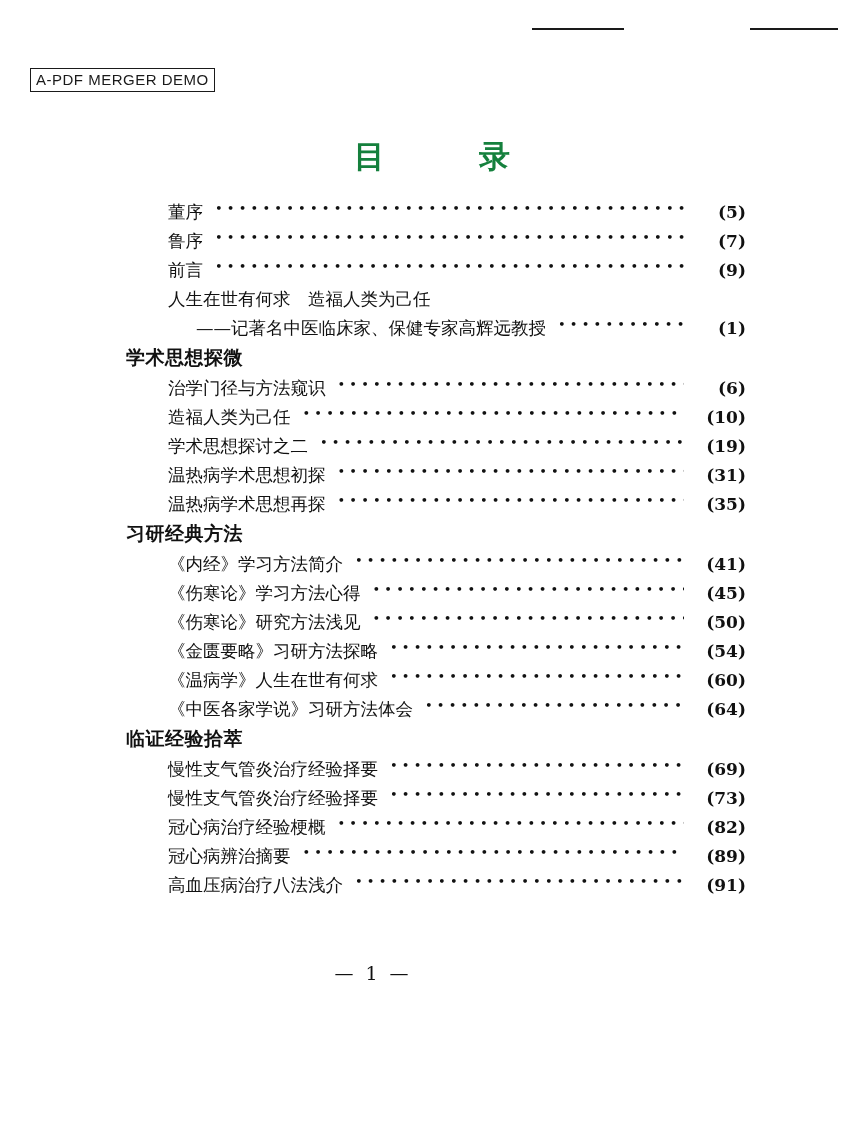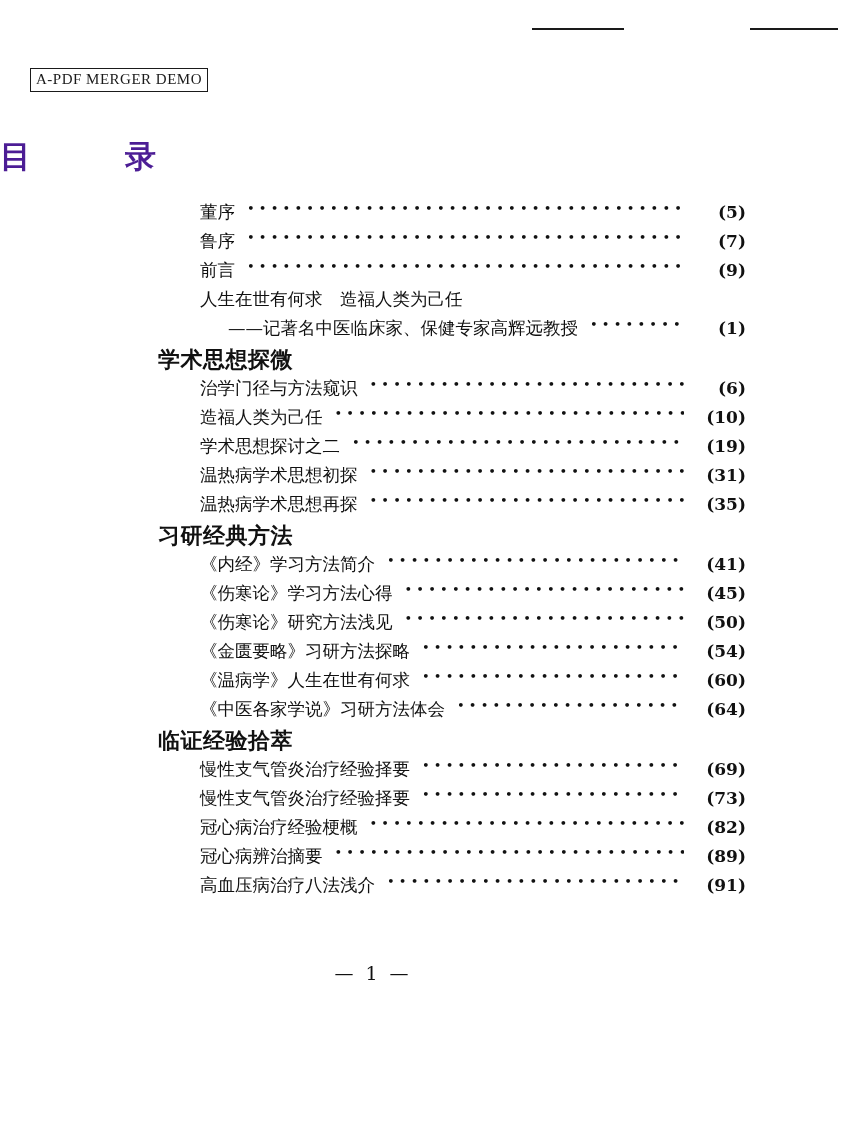--- a/index.html
+++ b/index.html
@@ -25,55 +25,54 @@
   }
   .top-rule.left { left: 532px; width: 92px; }
   .top-rule.right { left: 750px; width: 88px; }
 
   .watermark {
     position: absolute;
     left: 30px;
     top: 68px;
     border: 1px solid #1a1a1a;
     padding: 2px 5px 3px 5px;
-    font-family: Liberation Serif, serif;
+    font-family: Liberation Sans, sans-serif;
     font-size: 15px;
     letter-spacing: 0.5px;
     color: #1a1a1a;
     background: #ffffff;
   }
 
   .doc-title {
     position: absolute;
     left: 0;
     right: 0;
     top: 136px;
-    text-align: left;
+    text-align: center;
     font-size: 31px;
     font-weight: bold;
     letter-spacing: 2px;
-    color: #4c1d95;
+    color: #15803d;
   }
   .doc-title .gap { display: inline-block; width: 92px; }
 
   .toc {
     position: absolute;
     left: 126px;
     top: 200px;
     width: 620px;
   }
 
   .row {
     display: flex;
     align-items: baseline;
     height: 29px;
     font-size: 17.5px;
     color: #111;
     white-space: nowrap;
-    margin-left: 32px;
   }
   .row .label {
     padding-right: 8px;
   }
   .row .leader {
     flex: 1 1 auto;
     position: relative;
     height: 1em;
     overflow: hidden;
     margin: 0 4px;
@@ -94,21 +93,21 @@
     width: 52px;
     text-align: right;
     padding-left: 6px;
   }
 
   .row.indent-1 { padding-left: 42px; }
   .row.indent-2 { padding-left: 70px; }
   .row.section {
     padding-left: 0;
     font-weight: bold;
-    font-size: 22px;
+    font-size: 19px;
     height: 31px;
     text-align: right;
   }
   .row.section .label { letter-spacing: 0.5px; }
 
   .footer {
     position: absolute;
     left: 0;
     right: 0;
     top: 962px;

